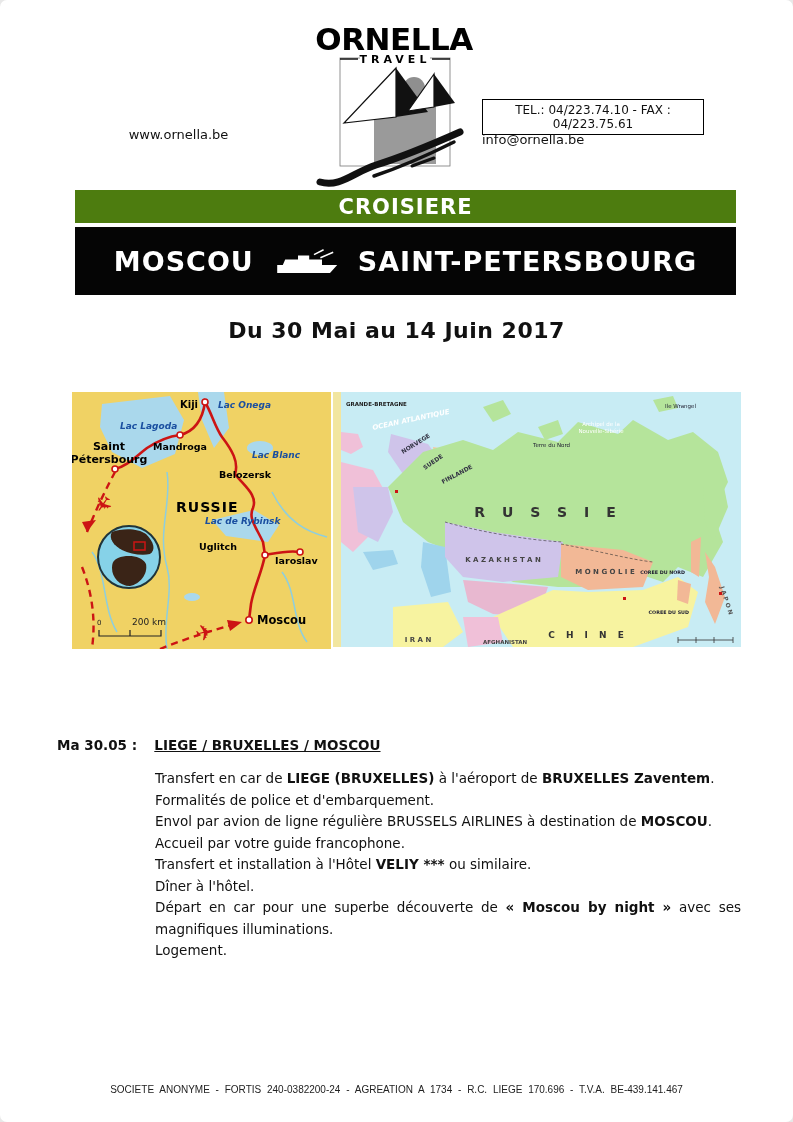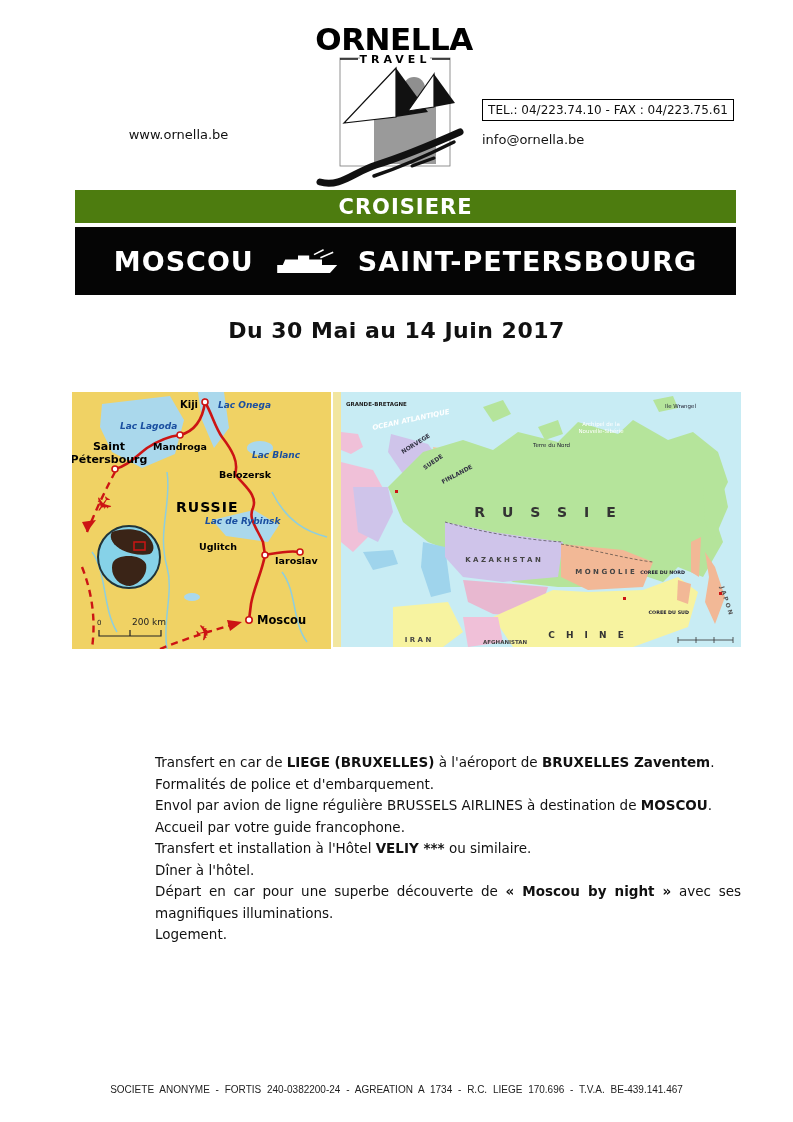--- a/index.html
+++ b/index.html
@@ -1,30 +1,30 @@
 <!DOCTYPE html>
 <html><head>
 <meta charset="utf-8">
 <style>
   * { margin:0; padding:0; box-sizing:border-box; }
   body { background:#e8e8e8; font-family:"DejaVu Sans", sans-serif; }
   .page {
     position:relative; width:793px; height:1122px; margin:0 auto;
-    background:#ffffff; overflow:hidden; color:#111;
+    background:#ffffff; overflow:hidden; color:#111;border-radius:7px;
   }
   
   .logo-block { position:absolute; left:312px; top:16px; width:165px; }
   .address-box {
     position:absolute; left:57px; top:99px; width:243px;
     border:1px solid #000; padding:3px 2px; text-align:center;
     font-size:13px; font-weight:500;
   }
   .website { position:absolute; left:57px; top:127px; width:243px; text-align:center; font-size:13px; }
   .contact-box {
-    position:absolute; left:482px; top:99px; width:252px;
+    position:absolute; left:482px; top:99px; width:222px;
     border:1px solid #000; padding:3px 2px; text-align:center;
     font-size:12px; font-weight:500;
   }
   .email { position:absolute; left:482px; top:124px; width:256px; text-align:left; font-size:13px;margin-top:8px; }
   
   .banner1 {
     position:absolute; left:75px; top:190px; width:661px; height:33px;
     background:#4d7c0f; color:#fff; display:flex; align-items:center; justify-content:center;
     font-size:21px; font-weight:bold; letter-spacing:1px;
   }
@@ -231,20 +231,24 @@
       <text x="200" y="55" font-size="5.5" fill="#223">Terre du Nord</text>
       <text x="352" y="182" text-anchor="end" font-size="4.8" font-weight="bold" fill="#223">COREE DU NORD</text>
       <text x="356" y="222" text-anchor="end" font-size="4.8" font-weight="bold" fill="#223">COREE DU SUD</text>
       <text x="387" y="195" font-size="6" font-weight="bold" fill="#555" letter-spacing="2" transform="rotate(72 387 195)">JAPON</text>
 
       <path d="M345,248 h55 M345,245 v6 M363,245 v6 M381,245 v6 M400,245 v6" stroke="#333" stroke-width="0.8" fill="none"></path>
     </svg>
   </div>
 
   <div class="itinerary">
+    <div class="day-row">
+      <span class="day-label">Ma 30.05 :</span>
+      <span class="day-title">LIEGE / BRUXELLES / MOSCOU</span>
+    </div>
     <div class="paras" id="itinerary-lines">
         <div class="line"><span>Transfert en car de </span><span style="font-weight: bold;">LIEGE (BRUXELLES)</span><span> à l'aéroport de </span><span style="font-weight: bold; text-align: right;">BRUXELLES Zaventem</span><span>.</span></div>
         <div class="line"><span>Formalités de police et d'embarquement.</span></div>
         <div class="line"><span>Envol par avion de ligne régulière BRUSSELS AIRLINES à destination de </span><span style="font-weight: bold;">MOSCOU</span><span>.</span></div>
         <div class="line"><span>Accueil par votre guide francophone.</span></div>
         <div class="line"><span>Transfert et installation à l'Hôtel </span><span style="font-weight: bold;">VELIY ***</span><span> ou similaire.</span></div>
         <div class="line"><span>Dîner à l'hôtel.</span></div>
         <div class="line justify"><span>Départ en car pour une superbe découverte de </span><span style="font-weight: bold;">« Moscou by night »</span><span> avec ses magnifiques illuminations.</span></div>
         <div class="line"><span>Logement.</span></div>
       </div>

